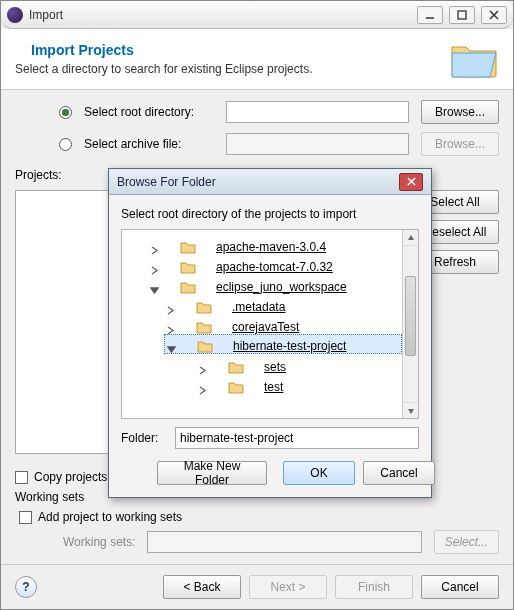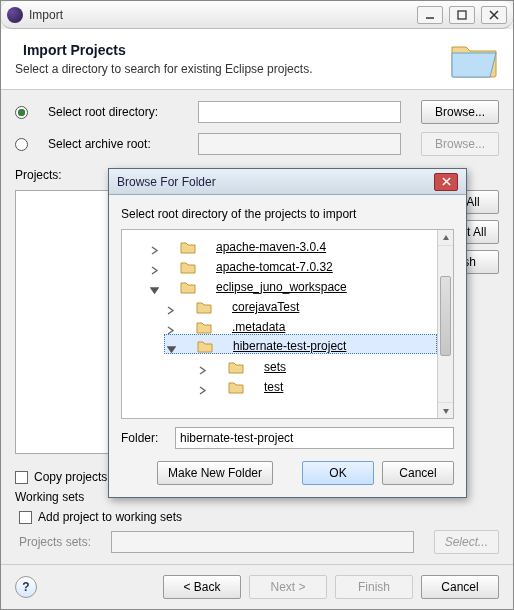--- a/index.html
+++ b/index.html
@@ -7,26 +7,26 @@
 
   
   .import-win { position:absolute; inset:0; border:1px solid #888; background:#efefef; display:flex; flex-direction:column; }
   .titlebar { height:28px; background:linear-gradient(#fdfdfd,#e6e6e6); border-bottom:1px solid #bbb; display:flex; align-items:center; padding:0 6px; gap:6px;border-radius:11px; }
   .titlebar .eclipse-icon { width:16px; height:16px; border-radius:50%; background:radial-gradient(circle at 30% 30%,#6a4a9c,#2a1a4a); position:relative; }
   .titlebar .title { flex:1; color:#333; }
   .winbtn { width:26px; height:18px; border:1px solid #aaa; border-radius:2px; background:#f5f5f5; display:flex; align-items:center; justify-content:center; }
   .winbtn svg { width:10px; height:10px; }
 
   .banner { background:#fff; border-bottom:1px solid #ccc; padding:10px 14px; display:flex; align-items:center; gap:10px; }
-  .banner .t h2 { margin:0 0 4px 8px; font-size:14px; font-weight:bold; color:#0f172a; }
+  .banner .t h2 { margin:0 0 4px 16px; font-size:14px; font-weight:bold; color:#0369a1; }
   .banner .t p { margin:0; color:#333; }
   .banner .folder-big { width:50px; height:40px; position:relative; margin-left:auto; }
 
   .body-area { flex:1; padding:10px 14px; display:flex; flex-direction:column; gap:8px; }
-  .row { display:flex; align-items:center; gap:20px; }
+  .row { display:flex; align-items:center; gap:12px;margin-left:44px; }
   .radio { width:13px; height:13px; border:1px solid #555; border-radius:50%; background:#fff; display:inline-flex; align-items:center; justify-content:center; }
   .radio.checked::after { content:""; width:7px; height:7px; border-radius:50%; background:#3a7f3a; box-shadow:inset 0 0 1px #145214; }
   .text-in { flex:1; height:22px; border:1px solid #aaa; background:#fff; padding:2px 4px; }
   .text-in[disabled] { background:#f4f4f4; color:#999; }
   .btn { min-width:78px; height:24px; border:1px solid #999; border-radius:2px; background:linear-gradient(#fff,#e3e3e3); padding:0 10px; display:inline-flex; align-items:center; justify-content:center; cursor:default; }
   .btn.primary { background:linear-gradient(#e9f3ff,#c9e1ff); border-color:#6fa4db; }
   .btn[disabled] { color:#999; background:#f2f2f2; border-color:#ccc; }
 
   .projects-label { margin-top:4px; }
   .projects-box { flex:1; display:flex; gap:8px; }
@@ -36,21 +36,21 @@
 
   .opts { margin-top:8px; display:flex; flex-direction:column; gap:6px; }
   .chk { width:13px; height:13px; border:1px solid #666; background:#fff; display:inline-block; }
   label.line { display:flex; align-items:center; gap:6px; }
 
   .wizard-bar { border-top:1px solid #ccc; padding:10px 14px; display:flex; align-items:center; gap:8px; }
   .wizard-bar .help { width:22px; height:22px; border:1px solid #999; border-radius:50%; background:linear-gradient(#fff,#d6e7ff); color:#235; font-weight:bold; display:flex; align-items:center; justify-content:center; }
   .wizard-bar .spacer { flex:1; }
 
   
-  .browse-dlg { position:absolute; top:168px; left:108px; width:359px; background:#f3f3f3; border:1px solid #5a6a77; box-shadow:2px 3px 8px rgba(0,0,0,0.35); display:flex; flex-direction:column; }
+  .browse-dlg { position:absolute; top:168px; left:108px; width:324px; background:#f3f3f3; border:1px solid #5a6a77; box-shadow:2px 3px 8px rgba(0,0,0,0.35); display:flex; flex-direction:column; }
   .browse-dlg .dlg-title { height:26px; background:linear-gradient(#e8f0f7,#cfdbe6); border-bottom:1px solid #9ab; display:flex; align-items:center; padding:0 8px; }
   .browse-dlg .dlg-title .t { flex:1; color:#224; }
   .browse-dlg .dlg-title .close { width:24px; height:18px; background:#c94f4f; border:1px solid #8a2a2a; border-radius:2px; display:flex; align-items:center; justify-content:center; }
   .browse-dlg .dlg-title .close svg { width:9px; height:9px; stroke:#fff; }
   .dlg-body { padding:12px 12px 6px 12px; display:flex; flex-direction:column; gap:8px; }
   .tree-wrap { position:relative; border:1px solid #b5b5b5; background:#fff; height:190px; display:flex; }
   .tree { flex:1; overflow:hidden; padding:4px 0; }
   .tree ul { list-style:none; margin:0; padding:0 0 0 16px; }
   .tree li { white-space:nowrap; }
   .node { display:flex; align-items:flex-end; gap:20px; height:20px; padding:0 2px;text-decoration:underline; }
@@ -111,21 +111,21 @@
 
   <div class="body-area">
     <div class="row">
       <span class="radio checked"></span>
       <span style="width:130px;">Select root directory:</span>
       <input class="text-in" style="">
       <button class="btn">Browse...</button>
     </div>
     <div class="row">
       <span class="radio"></span>
-      <span style="width:130px;">Select archive root:</span>
+      <span style="width:130px;">Select archive file:</span>
       <input class="text-in" disabled="" style="">
       <button class="btn" disabled="">Browse...</button>
     </div>
 
     <div class="projects-label">Projects:</div>
     <div class="projects-box">
       <div class="projects-list"></div>
       <div class="side-btns">
         <button class="btn">Select All</button>
         <button class="btn">Deselect All</button>
@@ -137,21 +137,21 @@
       <label class="line">
         <span class="chk"></span>
         <span>Copy projects into workspace</span>
       </label>
       <div>Working sets</div>
       <label class="line" style="padding-left:4px;">
         <span class="chk"></span>
         <span>Add project to working sets</span>
       </label>
       <div class="row" style="padding-left:4px;">
-        <span style="color:#888;">Projects sets:</span>
+        <span style="color:#888;">Working sets:</span>
         <input class="text-in" disabled="" style="">
         <button class="btn" disabled="" style="min-width:50px;font-style:italic;">Select...</button>
       </div>
     </div>
   </div>
 
   <div class="wizard-bar">
     <div class="help">?</div>
     <div class="spacer"></div>
     <button class="btn">&lt; Back</button>
@@ -210,32 +210,32 @@
             </div>
             <ul>
               <li>
                   <div class="node">
                 <span class="exp"><svg viewBox="0 0 9 9">
                         <path d="M2 1 L7 4.5 L2 8"></path>
                       </svg></span>
                 <span class="fld-icon"><svg viewBox="0 0 16 14">
                         <path d="M1 3h5l2 2h7v8H1z" fill="#f4d58d" stroke="#c09a3a"></path>
                       </svg></span>
-                <span>corejavaTest</span>
+                <span>.metadata</span>
               </div>
                 </li>
               <li>
                   <div class="node">
                 <span class="exp"><svg viewBox="0 0 9 9">
                         <path d="M2 1 L7 4.5 L2 8"></path>
                       </svg></span>
                 <span class="fld-icon"><svg viewBox="0 0 16 14">
                         <path d="M1 3h5l2 2h7v8H1z" fill="#f4d58d" stroke="#c09a3a"></path>
                       </svg></span>
-                <span>.metadata</span>
+                <span>corejavaTest</span>
               </div>
                 </li>
               <li>
                   <div class="node sel">
                 <span class="exp"><svg viewBox="0 0 9 9">
                         <path d="M1 2 L8 2 L4.5 7 Z" fill="#555" stroke="#555"></path>
                       </svg></span>
                 <span class="fld-icon"><svg viewBox="0 0 16 14">
                         <path d="M1 3h5l2 2h7v8H1z" fill="#f4d58d" stroke="#c09a3a"></path>
                       </svg></span>

